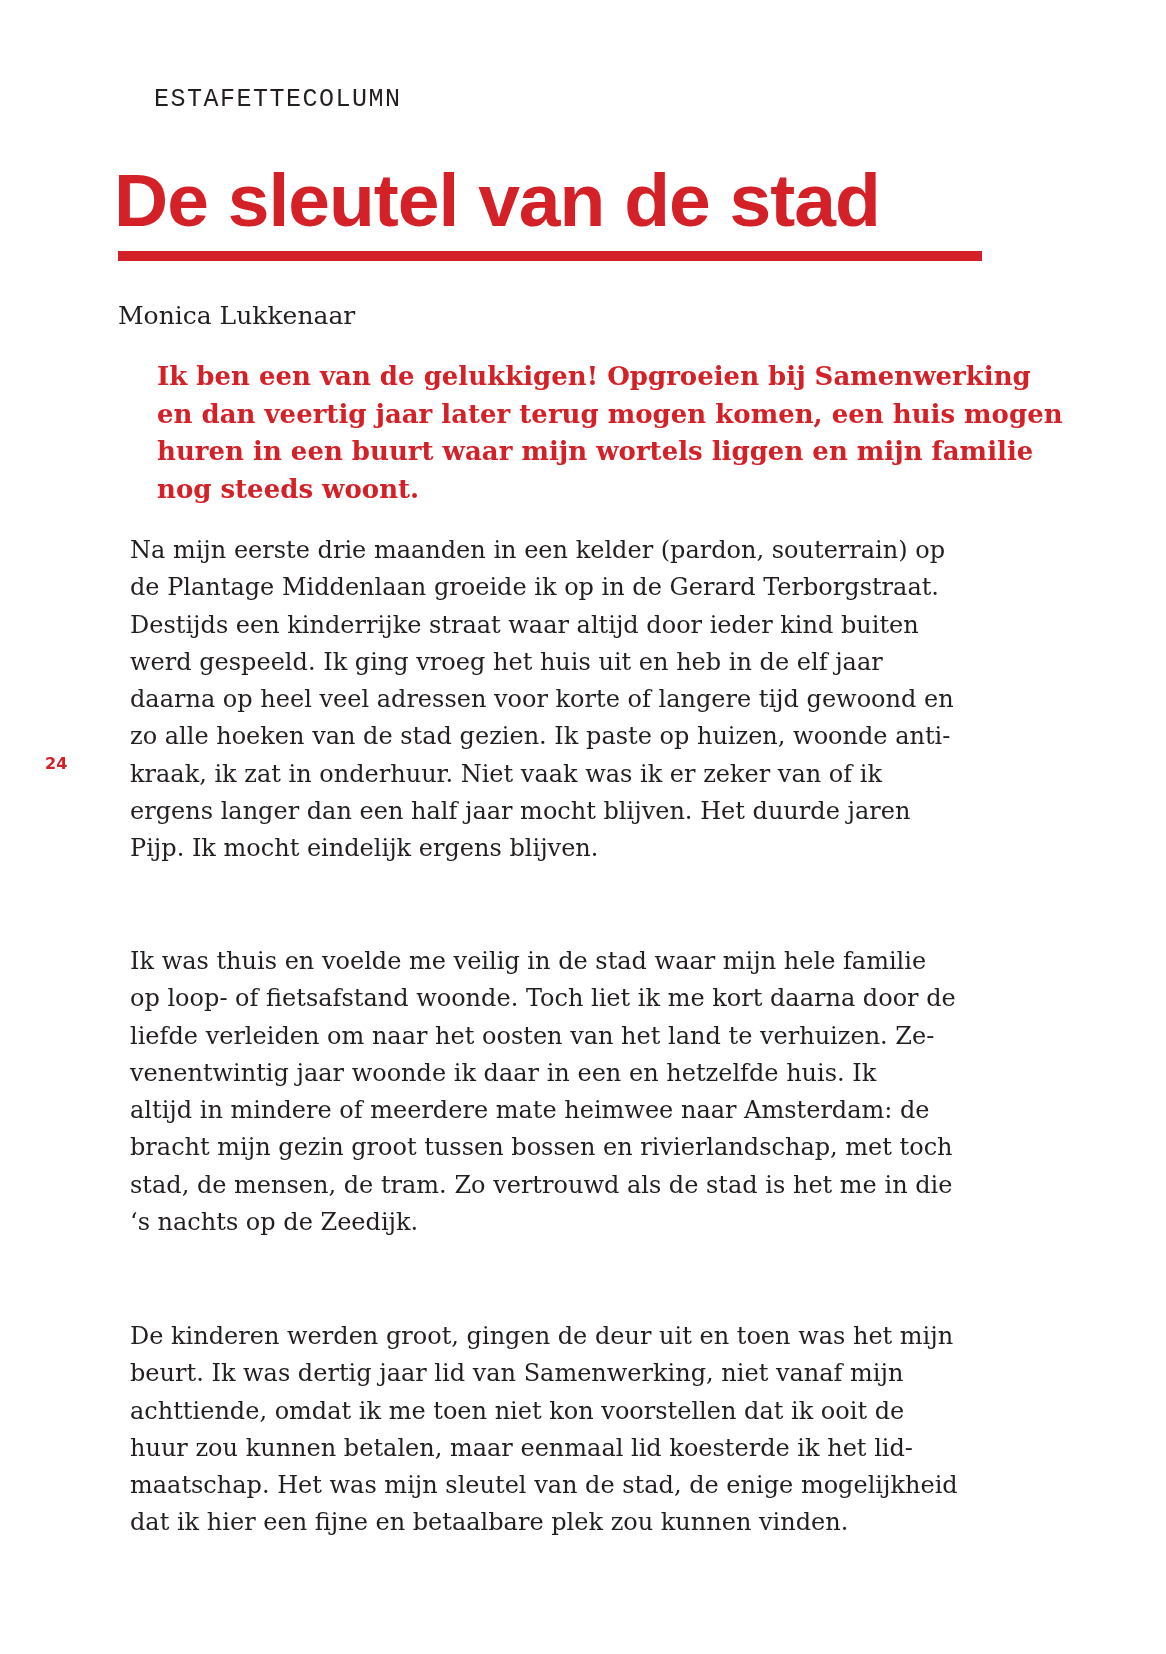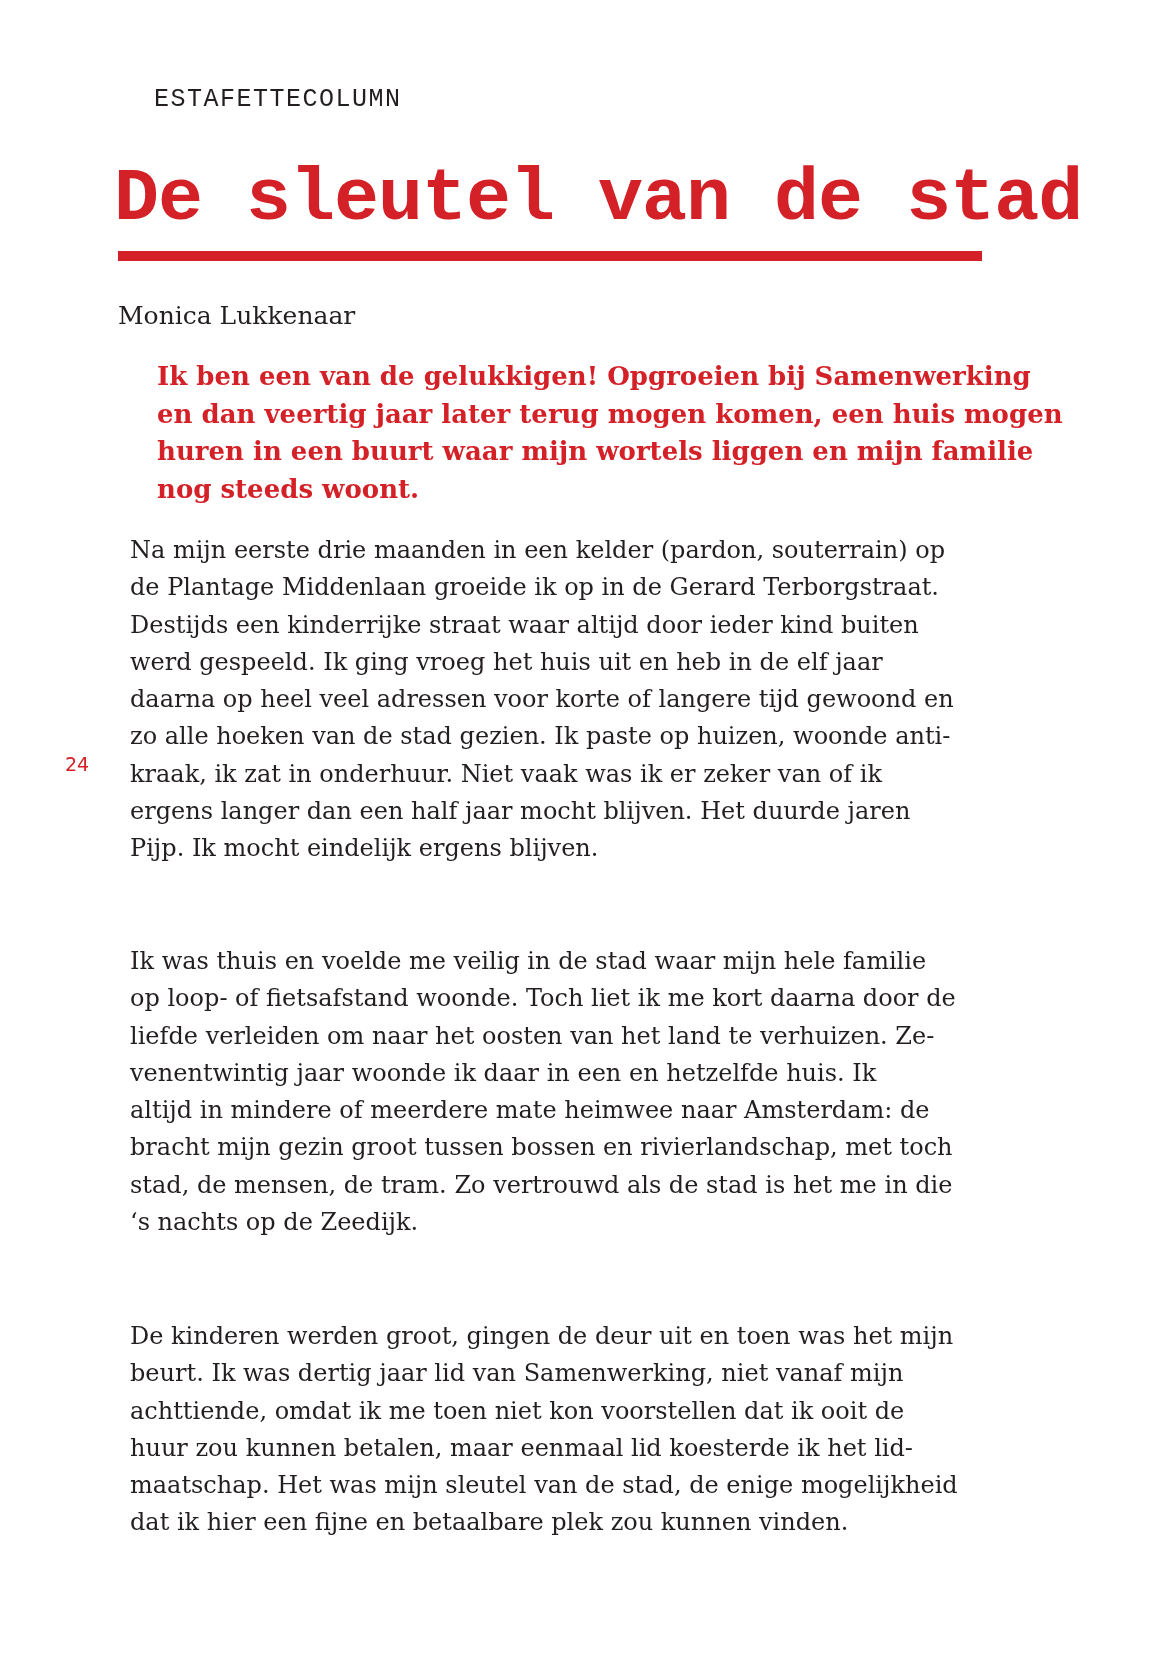--- a/index.html
+++ b/index.html
@@ -29,21 +29,21 @@
       letter-spacing: 1.5px;
       color: #231f20;
       line-height: 32px;
       white-space: nowrap;
       margin-left: 36px;
     }
     .title {
       position: absolute;
       left: 114px;
       top: 150px;
-      font-family: Liberation Mono, monospace;
+      font-family: Liberation Sans, sans-serif;
       font-weight: bold;
       font-size: 75px;
       line-height: 100px;
       color: #d42027;
       white-space: nowrap;
       letter-spacing: -1px;
     }
     .title-rule {
       position: absolute;
       left: 118px;
@@ -86,25 +86,24 @@
       color: #231f20;
     }
     .p1 { top: 532px; }
     .p2 { top: 943px; }
     .p3 { top: 1318px; }
     .page-number {
       position: absolute;
       left: 45px;
       top: 752px;
       font-family: "DejaVu Sans", sans-serif;
-      font-weight: normal;
-      font-size: 19px;
+      font-weight: bold;
+      font-size: 16px;
       color: #d42027;
       line-height: 24px;
-      margin-left: 20px;
     }
   </style>
 </head>
 <body>
 
 <div class="page">
 
   <div class="kicker">ESTAFETTECOLUMN</div>
 
   <h1 class="title" style="margin:0;">De sleutel van de stad</h1>

